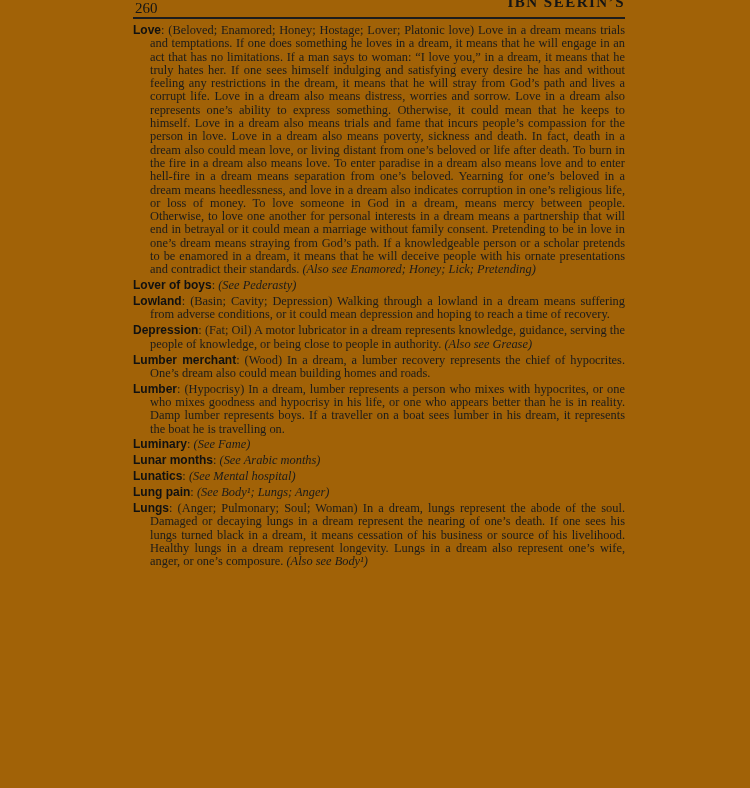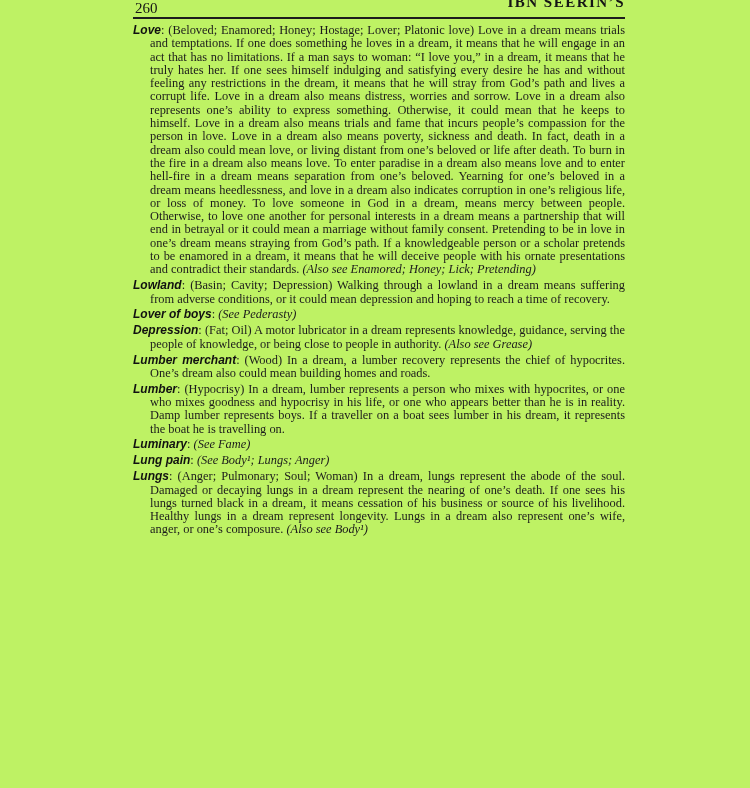--- a/index.html
+++ b/index.html
@@ -7,21 +7,21 @@
     padding: 0;
     width: 750px;
     height: 788px;
     overflow: hidden;
     background: #ffffff;
   }
   .page {
     position: relative;
     width: 750px;
     height: 788px;
-    background: #bef264;
+    background: #a16207;
     color: #1b1b1b;
     font-family: "Liberation Serif", serif;
   }
   .header {
     position: absolute;
     left: 133px;
     top: 0;
     width: 492px;
     height: 24px;
   }
@@ -63,21 +63,20 @@
     font-size: 12.4px;
     line-height: 13.3px;
     text-align: justify;
     color: #1b1b1b;
   }
   .entry .term {
     font-family: "Liberation Sans", sans-serif;
     font-weight: bold;
     font-size: 12px;
     color: #111111;
-    font-style: italic;
   }
   .entry .sep {
     font-family: "Liberation Serif", serif;
   }
   .entry .also {
     font-style: italic;
   }
 </style>
 </head>
 <body>
@@ -89,25 +88,25 @@
     <span class="running-head">IBN SEERIN’S</span>
     <div class="header-rule"></div>
   </div>
 
   <div class="content">
     <p class="entry">
       <span class="term">Love</span><span class="sep">: </span><span class="body">(Beloved; Enamored; Honey; Hostage; Lover; Platonic love) Love in a dream means trials and temptations. If one does something he loves in a dream, it means that he will engage in an act that has no limitations. If a man says to woman: “I love you,” in a dream, it means that he truly hates her. If one sees himself indulging and satisfying every desire he has and without feeling any restrictions in the dream, it means that he will stray from God’s path and lives a corrupt life. Love in a dream also means distress, worries and sorrow. Love in a dream also represents one’s ability to express something. Otherwise, it could mean that he keeps to himself. Love in a dream also means trials and fame that incurs people’s compassion for the person in love. Love in a dream also means poverty, sickness and death. In fact, death in a dream also could mean love, or living distant from one’s beloved or life after death. To burn in the fire in a dream also means love. To enter paradise in a dream also means love and to enter hell-fire in a dream means separation from one’s beloved. Yearning for one’s beloved in a dream means heedlessness, and love in a dream also indicates corruption in one’s religious life, or loss of money. To love someone in God in a dream, means mercy between people. Otherwise, to love one another for personal interests in a dream means a partnership that will end in betrayal or it could mean a marriage without family consent. Pretending to be in love in one’s dream means straying from God’s path. If a knowledgeable person or a scholar pretends to be enamored in a dream, it means that he will deceive people with his ornate presentations and contradict their standards.</span><span class="also"> (Also see Enamored; Honey; Lick; Pretending)</span>
     </p>
 
     <p class="entry">
-      <span class="term">Lowland</span><span class="sep">: </span><span class="body">(Basin; Cavity; Depression) Walking through a lowland in a dream means suffering from adverse conditions, or it could mean depression and hoping to reach a time of recovery.</span><span class="also"></span>
+      <span class="term">Lover of boys</span><span class="sep">: </span><span class="body"></span><span class="also">(See Pederasty)</span>
     </p>
 
     <p class="entry">
-      <span class="term">Lover of boys</span><span class="sep">: </span><span class="body"></span><span class="also">(See Pederasty)</span>
+      <span class="term">Lowland</span><span class="sep">: </span><span class="body">(Basin; Cavity; Depression) Walking through a lowland in a dream means suffering from adverse conditions, or it could mean depression and hoping to reach a time of recovery.</span><span class="also"></span>
     </p>
 
     <p class="entry">
       <span class="term">Depression</span><span class="sep">: </span><span class="body">(Fat; Oil) A motor lubricator in a dream represents knowledge, guidance, serving the people of knowledge, or being close to people in authority.</span><span class="also"> (Also see Grease)</span>
     </p>
 
 
     <p class="entry">
       <span class="term">Lumber merchant</span><span class="sep">: </span><span class="body">(Wood) In a dream, a lumber recovery represents the chief of hypocrites. One’s dream also could mean building homes and roads.</span><span class="also"></span>
     </p>
@@ -115,21 +114,27 @@
     <p class="entry">
       <span class="term">Lumber</span><span class="sep">: </span><span class="body">(Hypocrisy) In a dream, lumber represents a person who mixes with hypocrites, or one who mixes goodness and hypocrisy in his life, or one who appears better than he is in reality. Damp lumber represents boys. If a traveller on a boat sees lumber in his dream, it represents the boat he is travelling on.</span><span class="also"></span>
     </p>
 
 
     <p class="entry">
       <span class="term">Luminary</span><span class="sep">: </span><span class="body"></span><span class="also">(See Fame)</span>
     </p>
 
 
+    <p class="entry">
+      <span class="term">Lunar months</span><span class="sep">: </span><span class="body"></span><span class="also">(See Arabic months)</span>
+    </p>
 
+    <p class="entry">
+      <span class="term">Lunatics</span><span class="sep">: </span><span class="body"></span><span class="also">(See Mental hospital)</span>
+    </p>
 
 
     <p class="entry">
       <span class="term">Lung pain</span><span class="sep">: </span><span class="body"></span><span class="also">(See Body¹; Lungs; Anger)</span>
     </p>
 
     <p class="entry">
       <span class="term">Lungs</span><span class="sep">: </span><span class="body">(Anger; Pulmonary; Soul; Woman) In a dream, lungs represent the abode of the soul. Damaged or decaying lungs in a dream represent the nearing of one’s death. If one sees his lungs turned black in a dream, it means cessation of his business or source of his livelihood. Healthy lungs in a dream represent longevity. Lungs in a dream also represent one’s wife, anger, or one’s composure.</span><span class="also"> (Also see Body¹)</span>
     </p>
   </div>

